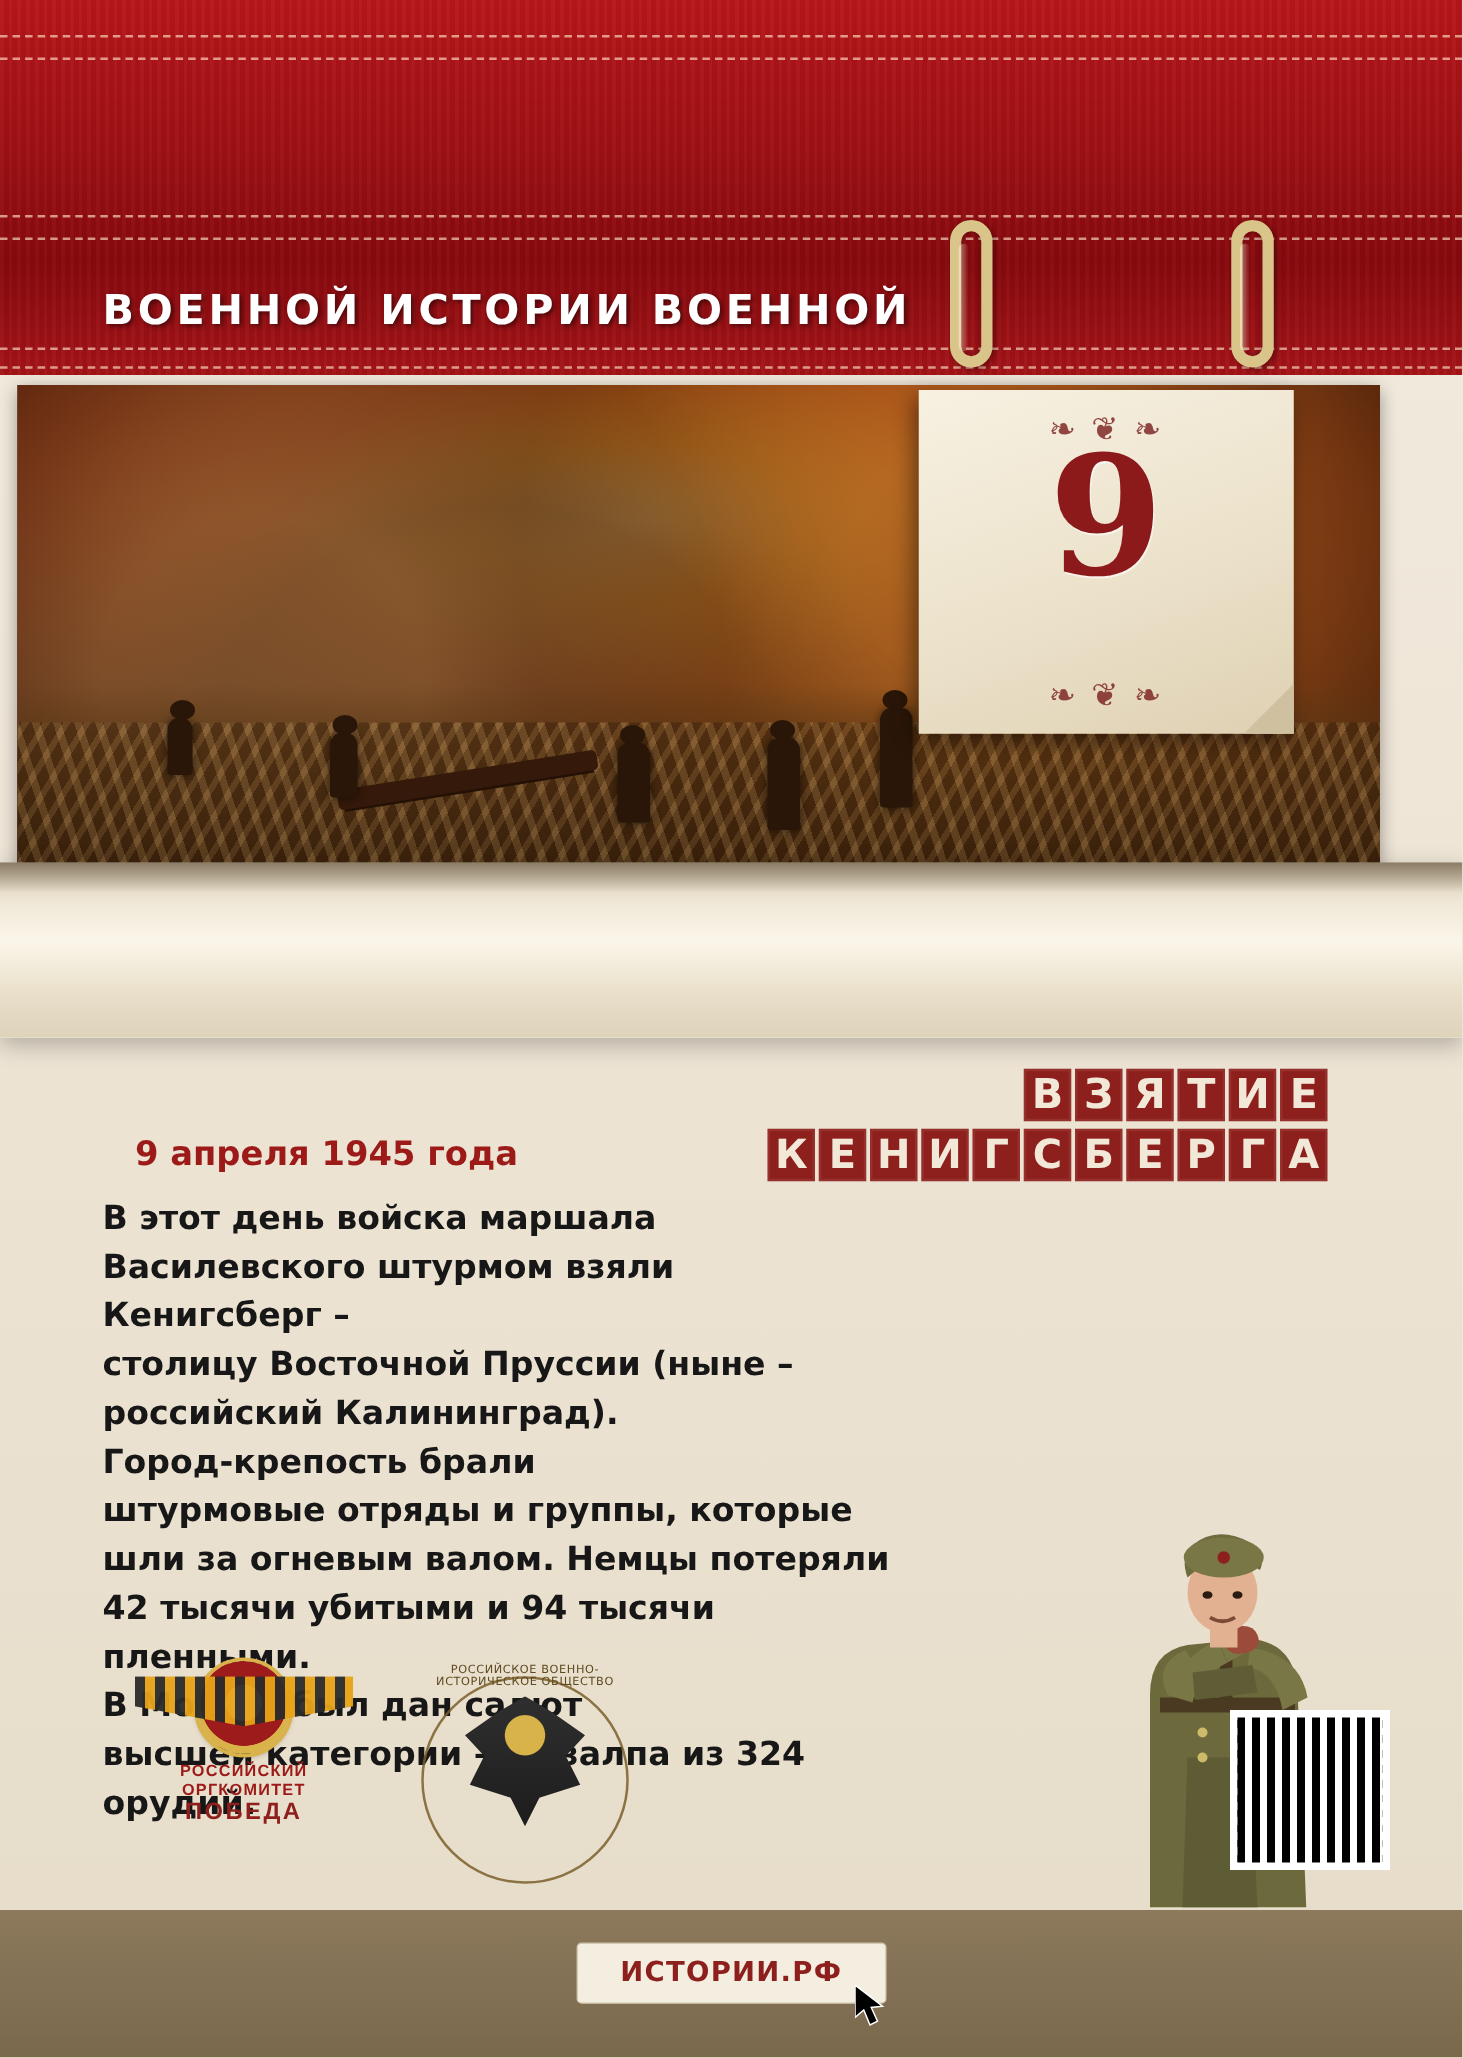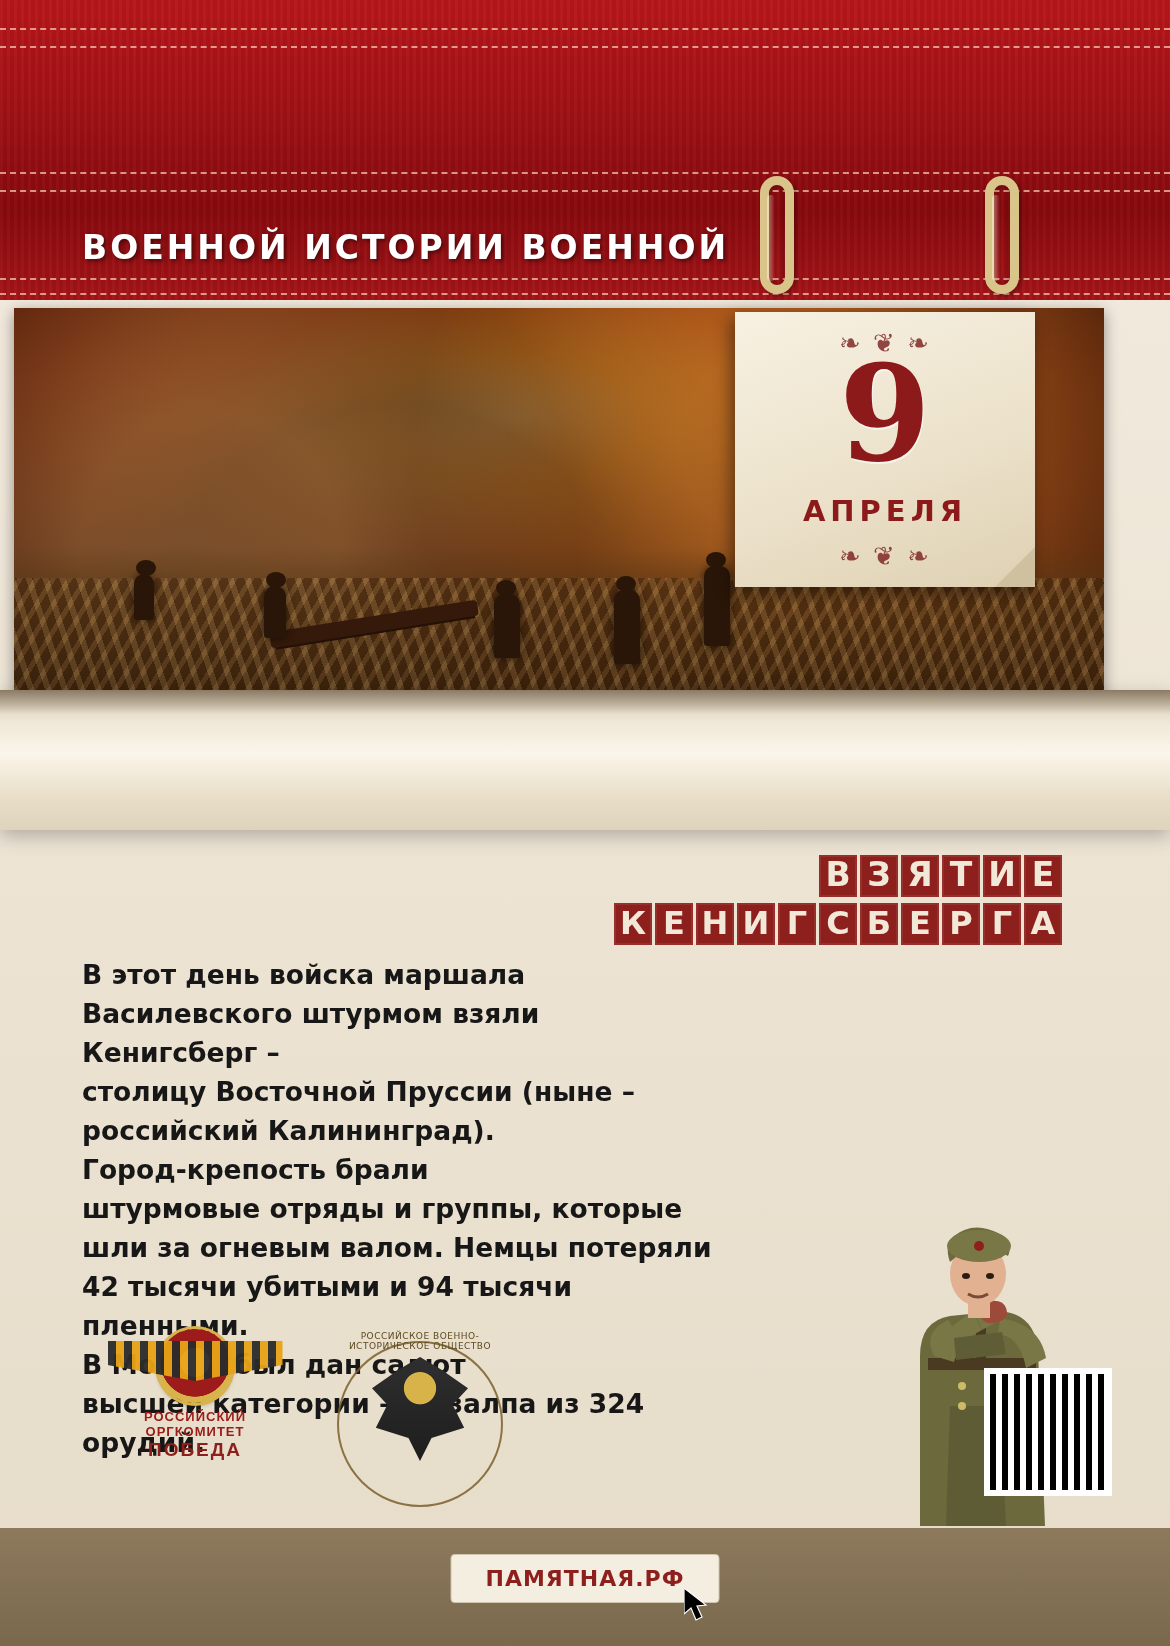--- a/index.html
+++ b/index.html
@@ -290,21 +290,20 @@
     <div class="fig f1"></div>
     <div class="fig f2"></div>
     <div class="fig f3"></div>
     <div class="fig f4"></div>
     <div class="fig f5"></div>
   </div>
 
   <div class="calendar">
     <div class="cal-orn top">❧ ❦ ❧</div>
     <div class="cal-day">9</div>
-    <div class="cal-month">АПРЕЛЯ</div>
     <div class="cal-orn bottom">❧ ❦ ❧</div>
   </div>
 
   <div class="curl"></div>
 
   <div class="stamp-wrap">
     <div class="stamp-line l1">
         <span class="stamp-ch">В</span>
         <span class="stamp-ch">З</span>
         <span class="stamp-ch">Я</span>
@@ -320,20 +319,21 @@
         <span class="stamp-ch">Г</span>
         <span class="stamp-ch">С</span>
         <span class="stamp-ch">Б</span>
         <span class="stamp-ch">Е</span>
         <span class="stamp-ch">Р</span>
         <span class="stamp-ch">Г</span>
         <span class="stamp-ch">А</span>
       </div>
   </div>
 
+  <div class="date-line">9 апреля 1945 года</div>
   <div class="body-text">    В этот день войска маршала
 Василевского штурмом взяли Кенигсберг –
 столицу Восточной Пруссии (ныне –
 российский Калининград).
     Город-крепость брали
 штурмовые отряды и группы, которые
 шли за огневым валом. Немцы потеряли
 42 тысячи убитыми и 94 тысячи пленными.
     В Москве был дан салют
 высшей категории – 24 залпа из 324 орудий.</div>
@@ -374,20 +374,20 @@
       <circle cx="112" cy="280" r="4" fill="#cdbb6a"></circle>
       <circle cx="112" cy="300" r="4" fill="#cdbb6a"></circle>
     </g>
   </svg>
 
   <div class="qr">
     <div class="qr-inner"></div>
   </div>
 
   <div class="footer">
-    <div class="footer-btn">ПАМЯТНАЯ.РФ</div>
+    <div class="footer-btn">ИСТОРИИ.РФ</div>
   </div>
 
   <svg class="cursor" width="26" height="36" viewBox="0 0 26 36">
     <polygon points="0,0 0,26 7,20 12,32 18,29 13,18 22,17" fill="#000" stroke="#fff" stroke-width="1.2"></polygon>
   </svg>
 
 </div>
 
 </body></html>

